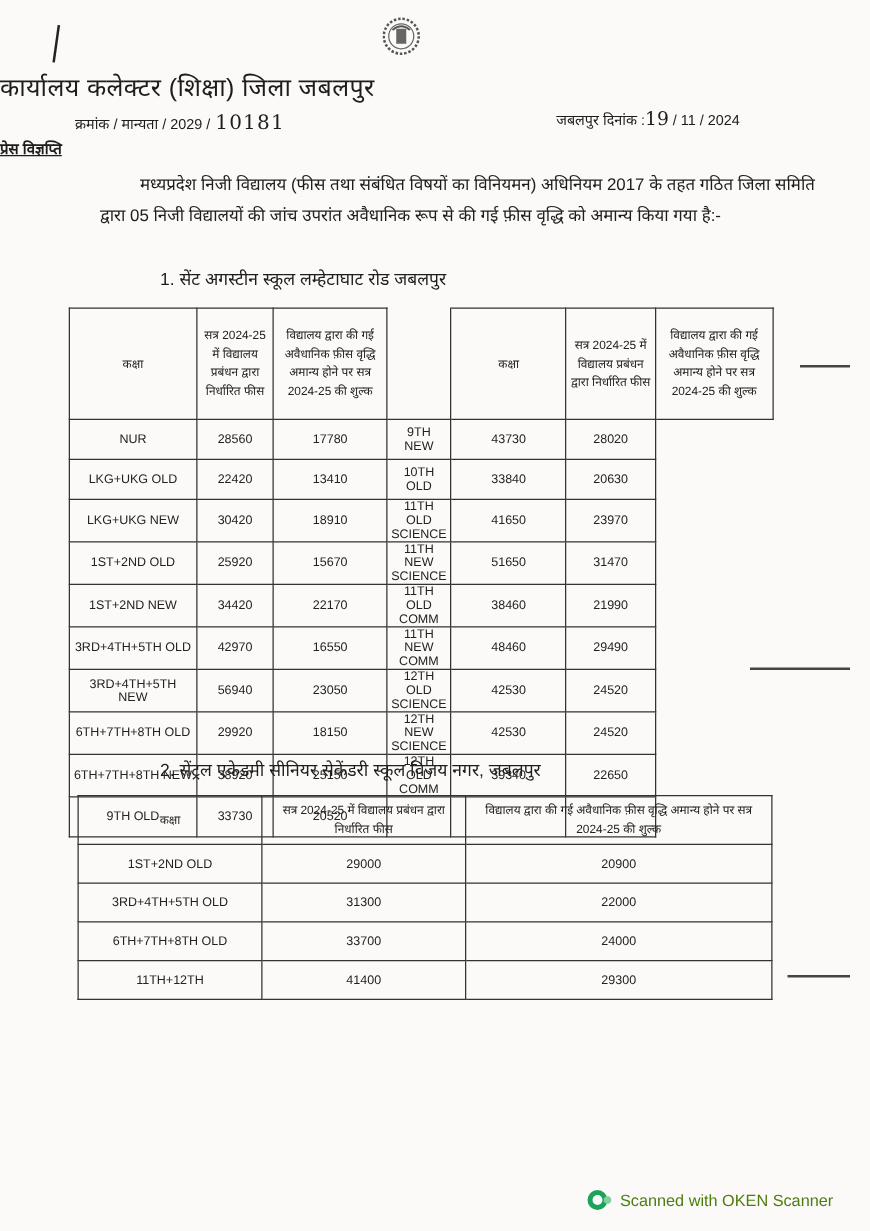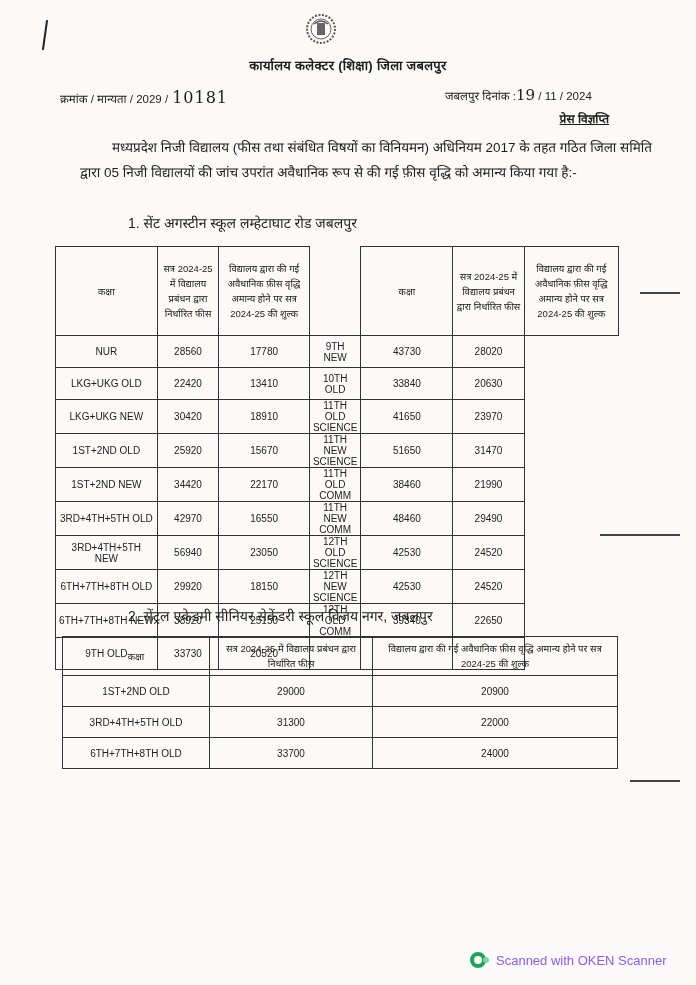--- a/index.html
+++ b/index.html
@@ -5,41 +5,41 @@
   html, body { margin: 0; padding: 0; }
   body {
     width: 696px; height: 985px; position: relative; overflow: hidden;
     background: #fbfaf8;
     font-family: "Liberation Sans", "DejaVu Sans", sans-serif;
     color: #1d1d1d;
   }
   .abs { position: absolute; }
   .pen-mark { left: 44px; top: 20px; width: 2px; height: 30px; background: #222; transform: rotate(8deg); }
   .emblem { left: 306px; top: 12px; width: 30px; height: 38px; }
-  .office-title { left: 0; width: 696px; top: 56px; text-align: center; font-size: 13px; font-weight: bold; letter-spacing: 0.3px; }
+  .office-title { left: 0; width: 696px; top: 56px; text-align: left; font-size: 20px; font-weight: normal; letter-spacing: 0.3px; }
   .ref-no { left: 60px; top: 88px; font-size: 11.5px; }
   .ref-no .hand { font-family: "DejaVu Serif", serif; font-size: 16px; margin-left: 4px; letter-spacing: 1px; }
   .date-line { left: 445px; top: 86px; font-size: 11.5px; }
   .date-line .hand { font-family: "DejaVu Serif", serif; font-size: 15px; }
-  .press-title { left: 0; width: 609px; top: 110px; text-align: right; font-size: 12px; font-weight: bold; text-decoration: underline; }
+  .press-title { left: 0; width: 609px; top: 110px; text-align: left; font-size: 12px; font-weight: bold; text-decoration: underline; }
   .para { left: 60px; top: 135px; width: 580px; font-size: 13.5px; line-height: 25px; text-indent: 32px; margin-left: 20px; }
   .school-head { font-size: 14px; }
   .school1 { left: 128px; top: 213px; }
   .school2 { left: 128px; top: 606px; }
 
   table { border-collapse: collapse; position: absolute; }
   td, th { border: 1.3px solid #333; text-align: center; font-size: 10px; font-weight: normal; padding: 0 3px; color: #222; }
   th { font-size: 9.5px; line-height: 15px; }
   .t1 { left: 55px; top: 246px; width: 564px; }
   .t1 tbody td { height: 31px; }
   .t1 .gap { border-top: none; border-bottom: none; width: 10px; padding: 0; }
   .t2 { left: 62px; top: 636px; width: 556px; }
   .t2 tbody td { height: 30px; }
 
-  .scanner { left: 470px; top: 952px; display: flex; align-items: center; font-size: 13px; color: #8b5cf6; }
+  .scanner { left: 470px; top: 952px; display: flex; align-items: center; font-size: 13px; color: #4d7c0f; }
   .scanner-icon { width: 16px; height: 16px; border-radius: 50%; border: 4px solid #1aa35a; box-sizing: border-box; margin-right: 10px; position: relative; }
   .scanner-icon::after { content: ""; position: absolute; right: -7px; top: 1px; width: 6px; height: 6px; border-radius: 50%; background: #7fd19f; }
   .stray { height: 2px; background: #444; }
 </style>
 </head>
 <body>
 
 <div class="abs pen-mark"></div>
 
 <svg class="abs emblem" viewBox="0 0 30 38">
@@ -181,20 +181,25 @@
       <tr>
         <td>3RD+4TH+5TH OLD</td>
         <td>31300</td>
         <td>22000</td>
       </tr>
       <tr>
         <td>6TH+7TH+8TH OLD</td>
         <td>33700</td>
         <td>24000</td>
       </tr>
+      <tr>
+        <td>11TH+12TH</td>
+        <td>41400</td>
+        <td>29300</td>
+      </tr>
     </tbody>
 </table>
 
 <div class="abs stray" style="left:640px;top:292px;width:40px;"></div>
 <div class="abs stray" style="left:600px;top:534px;width:80px;"></div>
 <div class="abs stray" style="left:630px;top:780px;width:50px;"></div>
 
 <div class="abs scanner">
   <span class="scanner-icon"></span>
   <span>Scanned with OKEN Scanner</span>

